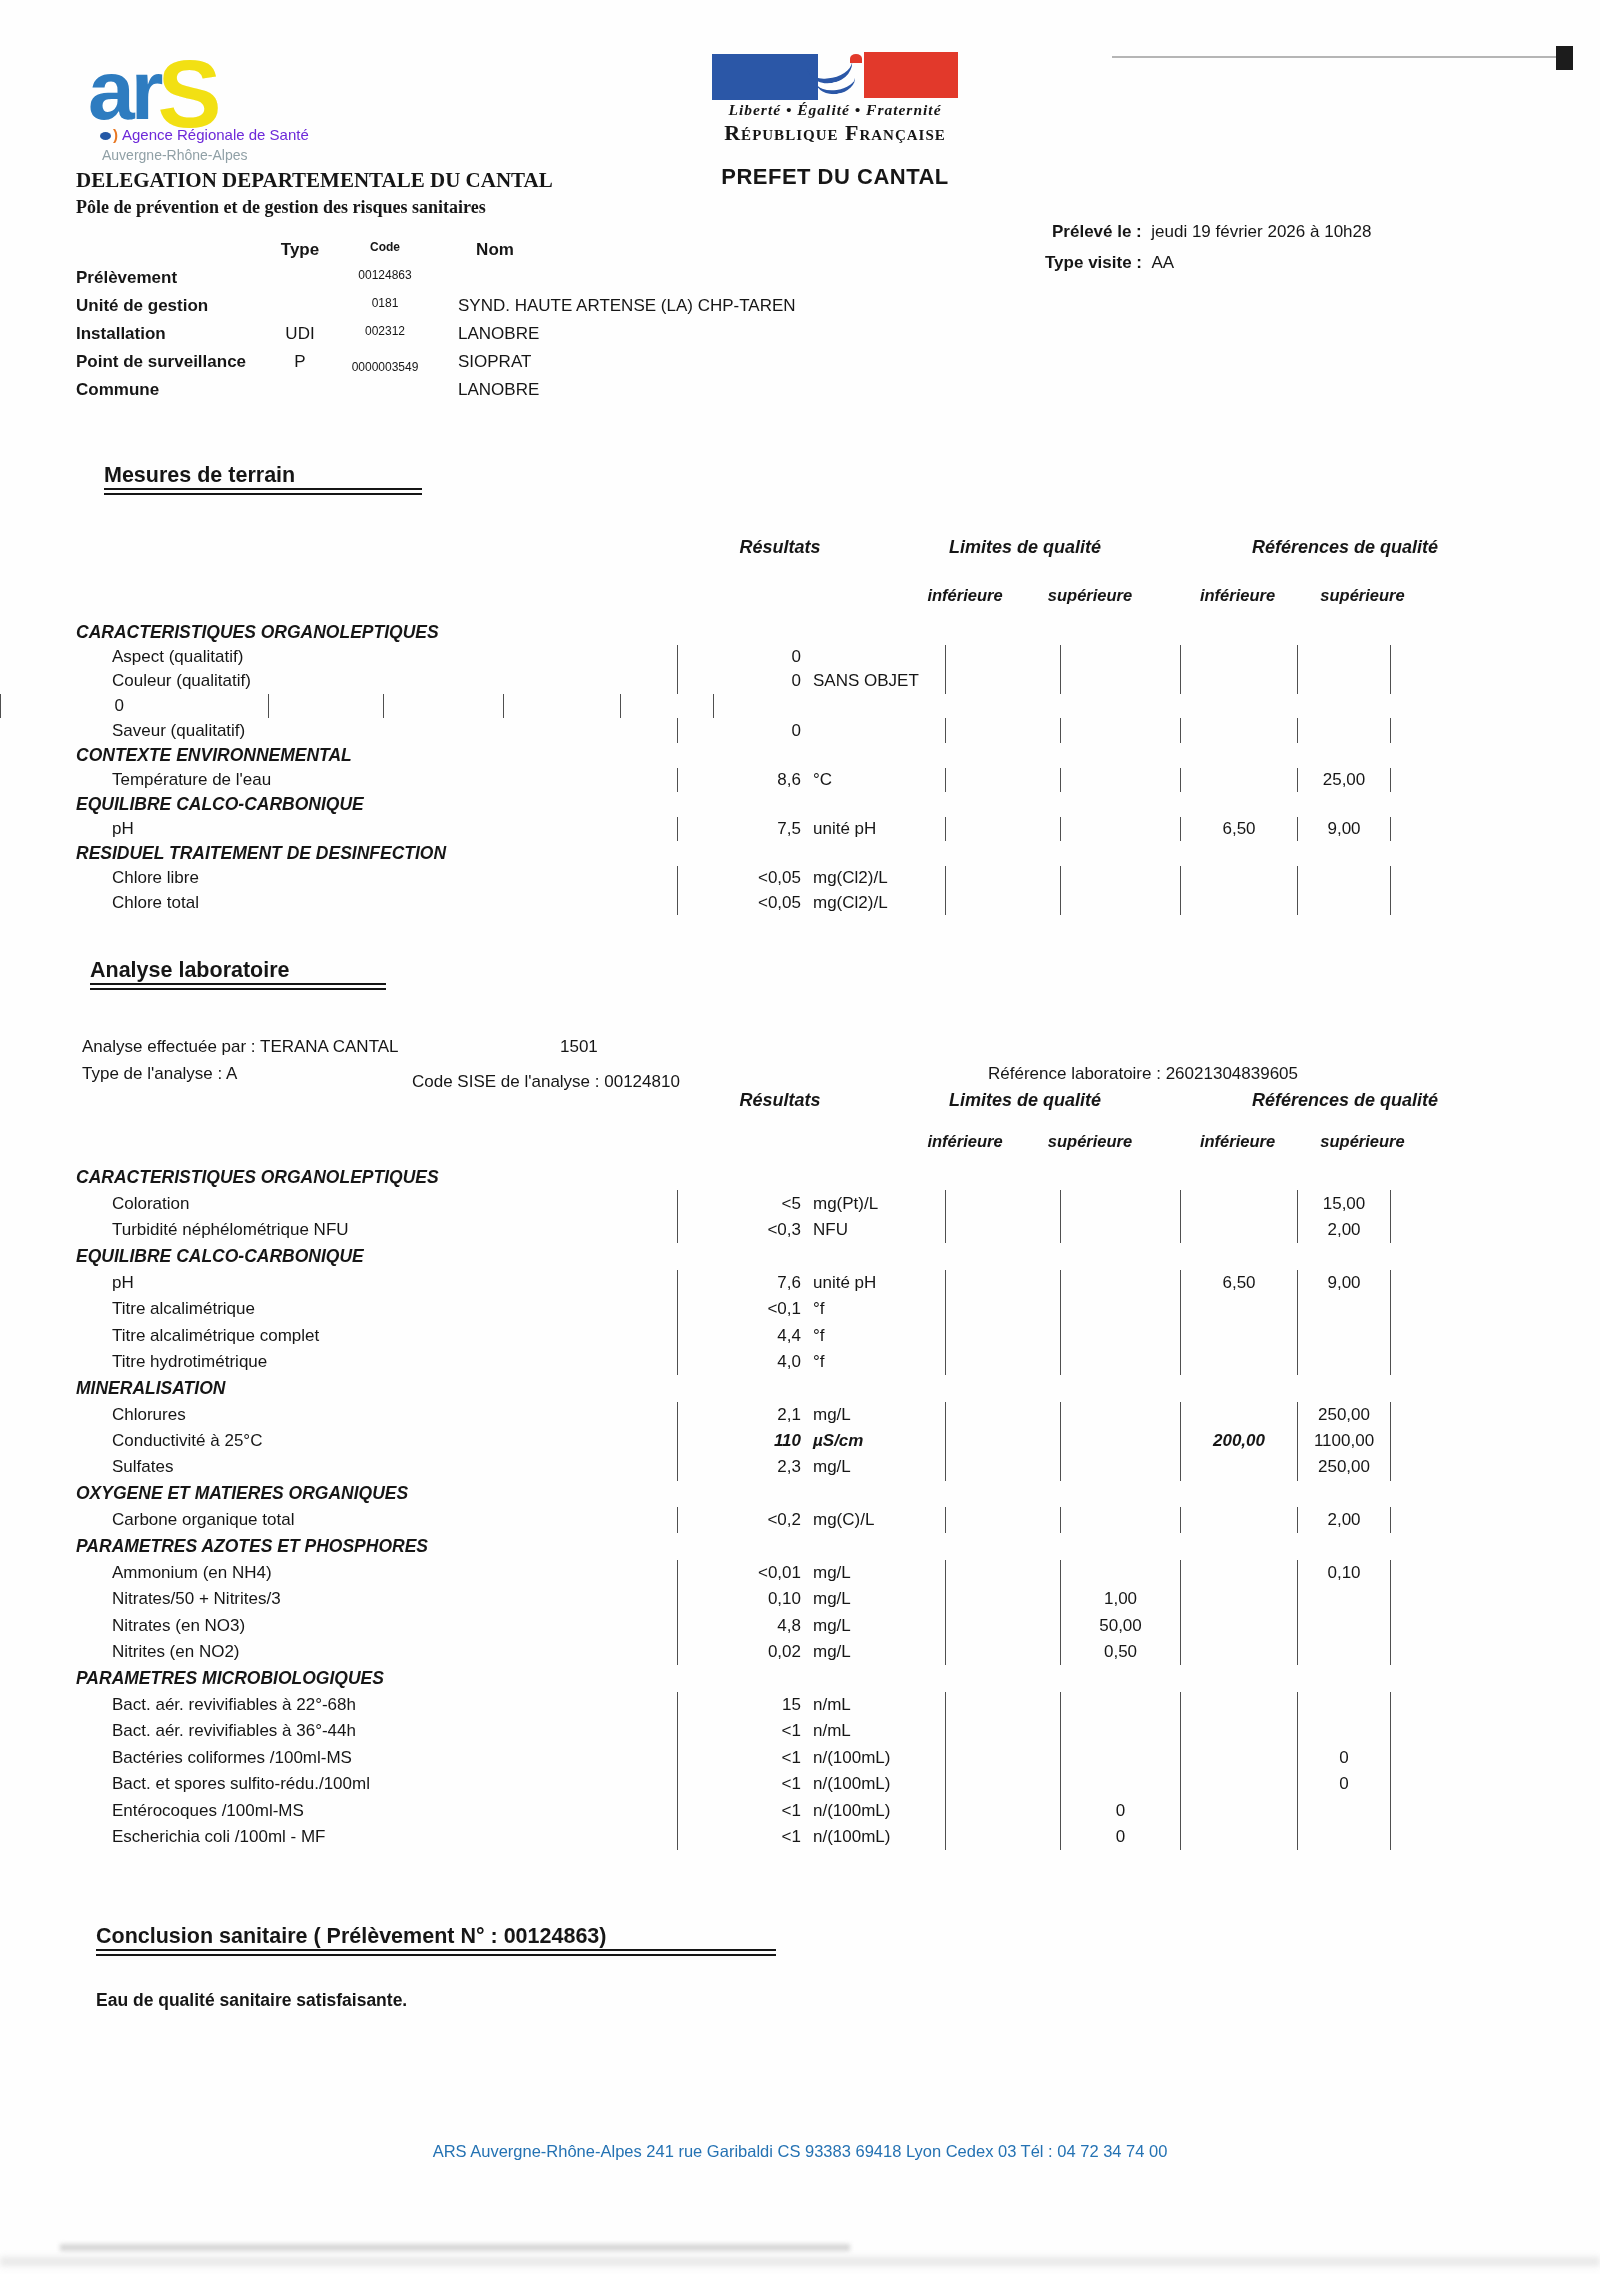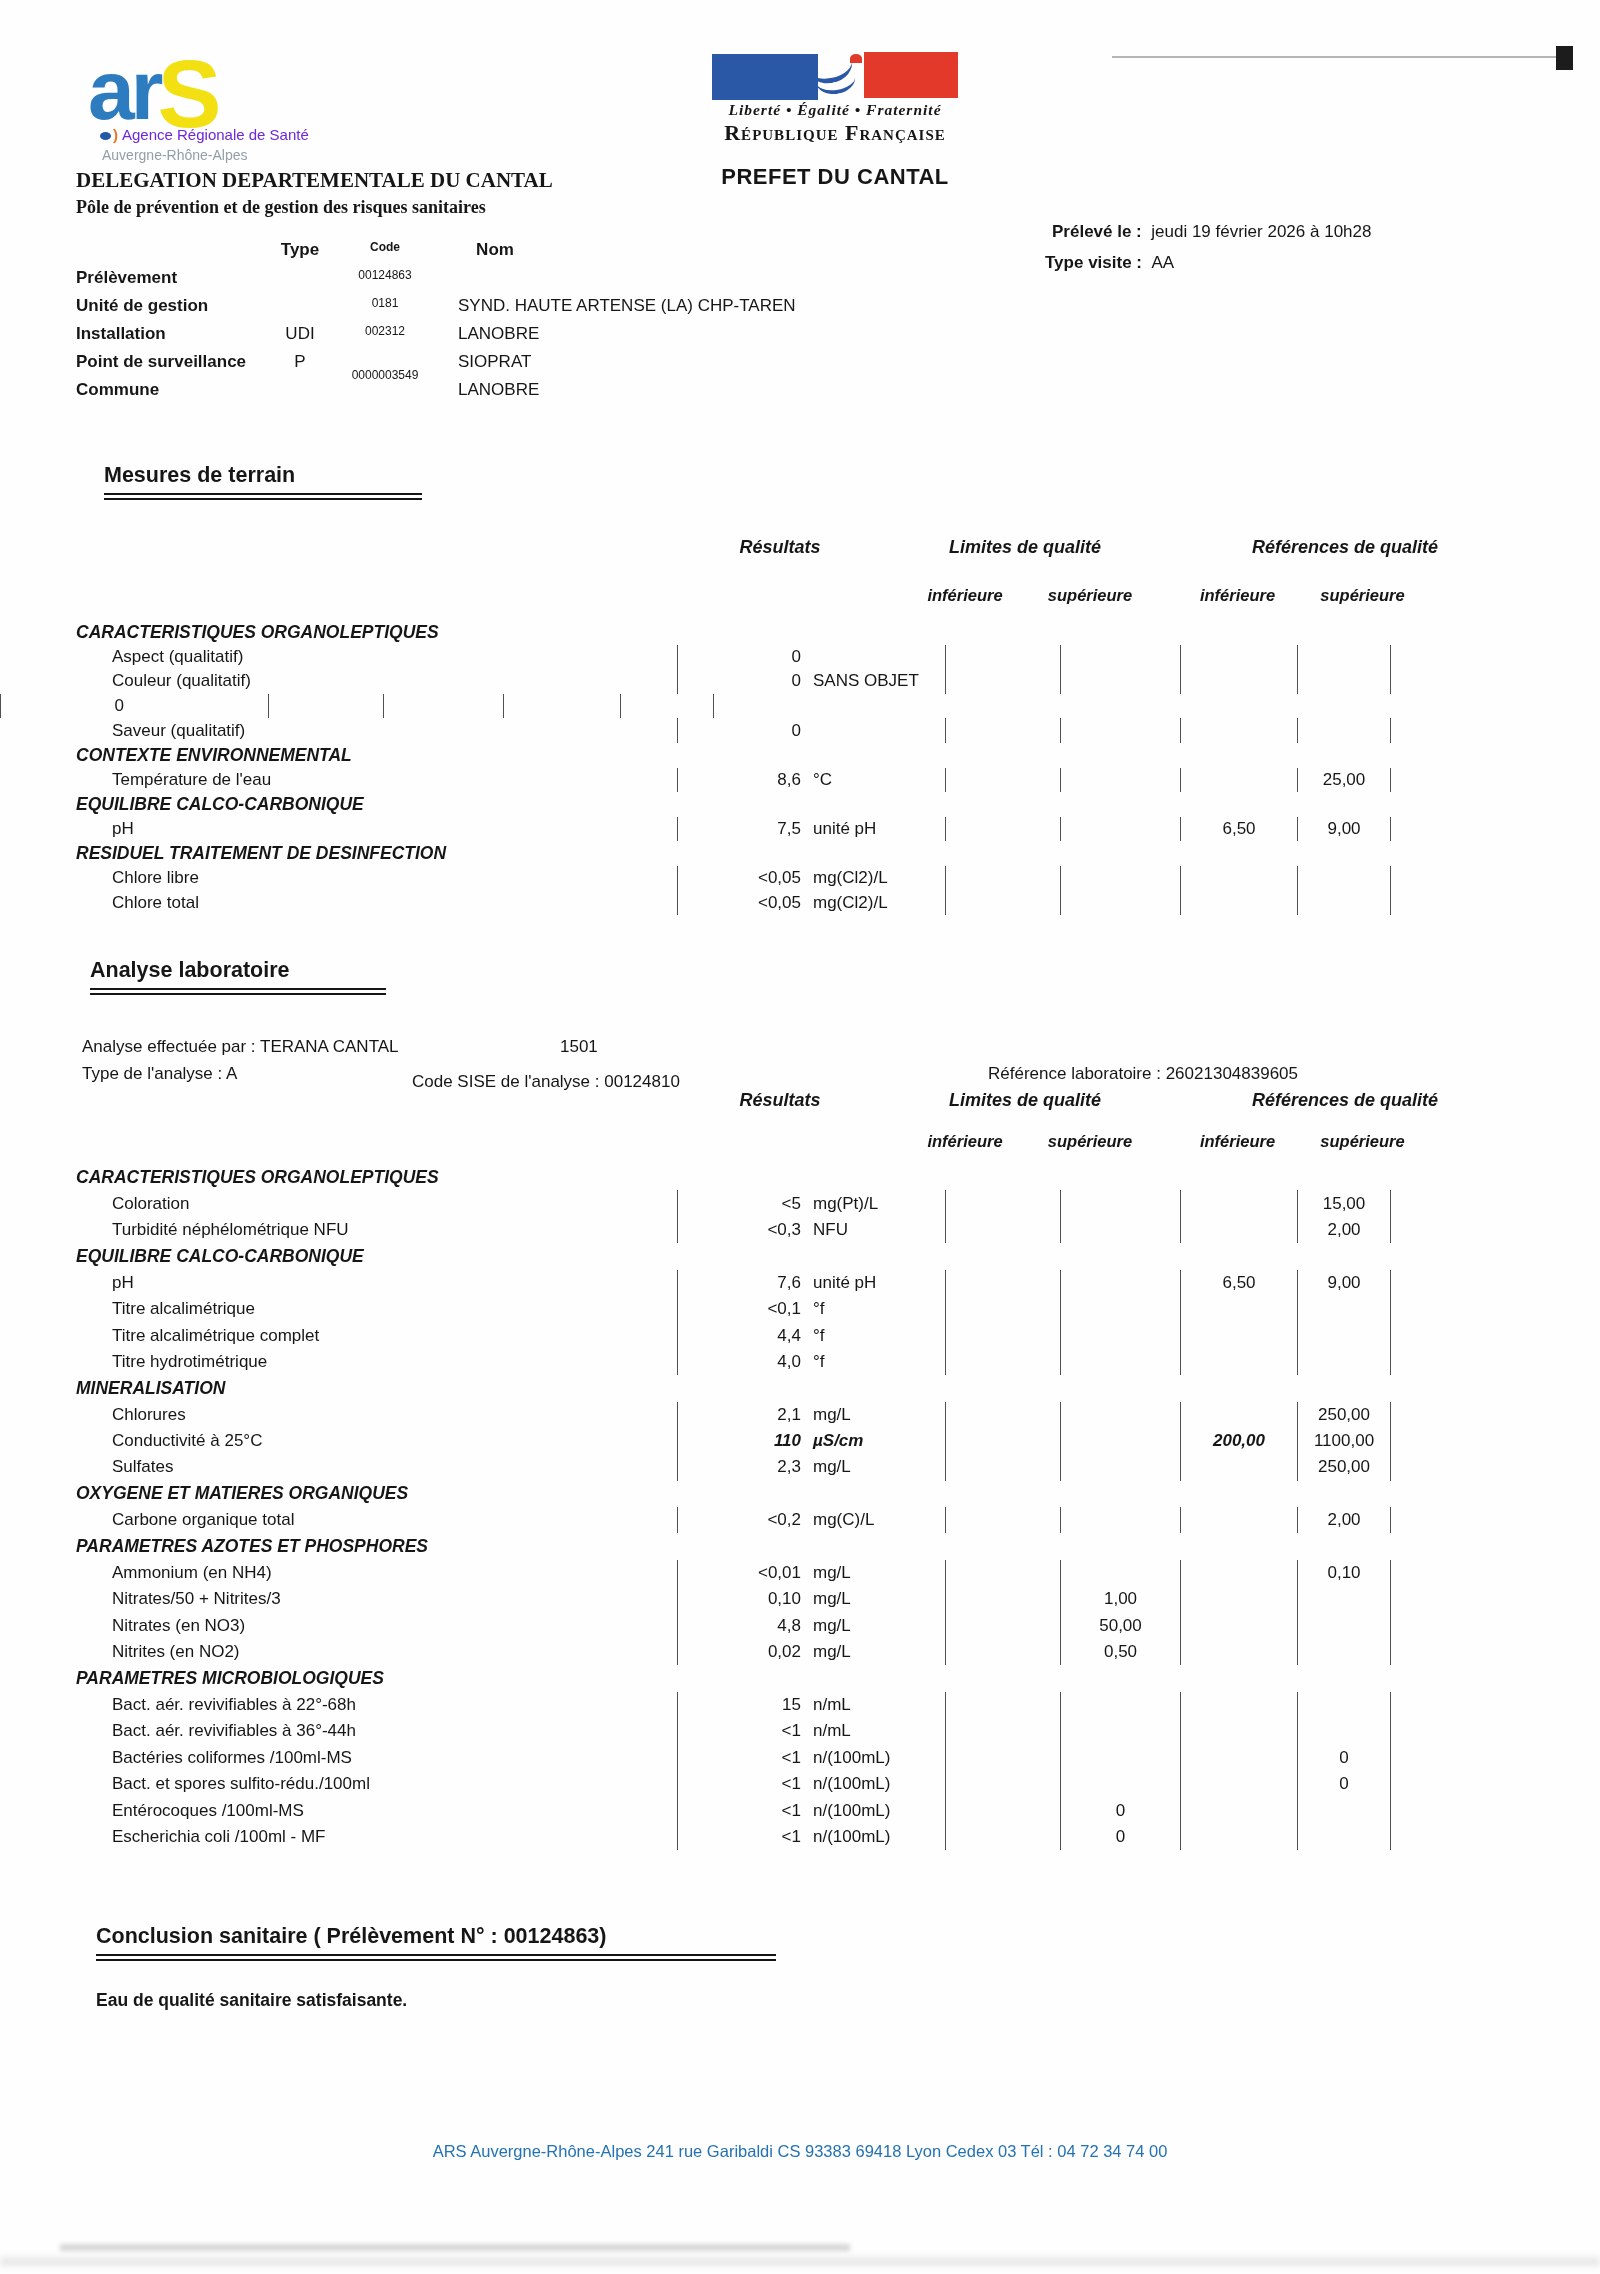--- a/index.html
+++ b/index.html
@@ -38,21 +38,21 @@
   
   .kv{position:absolute;white-space:nowrap;font-size:17px;}
   .kv b{font-weight:bold;}
   
   .si-label{position:absolute;left:76px;font-weight:bold;font-size:17px;white-space:nowrap;}
   .si-type{position:absolute;left:262px;width:76px;text-align:center;font-size:17px;}
   .si-code{position:absolute;left:330px;width:110px;text-align:center;font-size:12px;}
   .si-nom{position:absolute;left:458px;font-size:17px;white-space:nowrap;}
   .si-h{font-weight:bold;}
   
-  .sect-title{position:absolute;font-weight:bold;font-size:21.5px;border-bottom:7px double #151515;padding-bottom:5px;}
+  .sect-title{position:absolute;font-weight:bold;font-size:21.5px;border-bottom:7px double #151515;}
   
   .colh{position:absolute;font-weight:bold;font-style:italic;font-size:18px;text-align:center;white-space:nowrap;}
   .colsub{position:absolute;font-weight:600;font-style:italic;font-size:16.5px;text-align:center;white-space:nowrap;}
   
   .tbl{position:absolute;left:0;width:1600px;}
   .prow{display:flex;align-items:center;height:var(--rh);}
   .srow{display:flex;align-items:center;height:var(--rh);}
   .sname{padding-left:76px;font-weight:bold;font-style:italic;font-size:17.5px;white-space:nowrap;}
   .c{height:100%;display:flex;align-items:center;box-sizing:border-box;font-size:17px;}
   .c.name{width:677px;padding-left:112px;white-space:nowrap;}
@@ -113,21 +113,21 @@
   <div class="si-code" style="top:268px;">00124863</div>
   <div class="si-label" style="top:296px;">Unité de gestion</div>
   <div class="si-code" style="top:296px;">0181</div>
   <div class="si-nom" style="top:296px;">SYND. HAUTE ARTENSE (LA) CHP-TAREN</div>
   <div class="si-label" style="top:324px;">Installation</div>
   <div class="si-type" style="top:324px;">UDI</div>
   <div class="si-code" style="top:324px;">002312</div>
   <div class="si-nom" style="top:324px;">LANOBRE</div>
   <div class="si-label" style="top:352px;">Point de surveillance</div>
   <div class="si-type" style="top:352px;">P</div>
-  <div class="si-code" style="top:368px;">0000003549</div>
+  <div class="si-code" style="top:360px;">0000003549</div>
   <div class="si-nom" style="top:352px;">SIOPRAT</div>
   <div class="si-label" style="top:380px;">Commune</div>
   <div class="si-nom" style="top:380px;">LANOBRE</div>
 
   <div class="sect-title" style="top:463px;left:104px;width:318px;">Mesures de terrain</div>
 
   <div class="colh" style="top:537px;left:660px;width:240px;">Résultats</div>
   <div class="colh" style="top:537px;left:930px;width:190px;">Limites de qualité</div>
   <div class="colh" style="top:537px;left:1205px;width:280px;">Références de qualité</div>
   <div class="colsub" style="top:586px;left:905px;width:120px;">inférieure</div>

